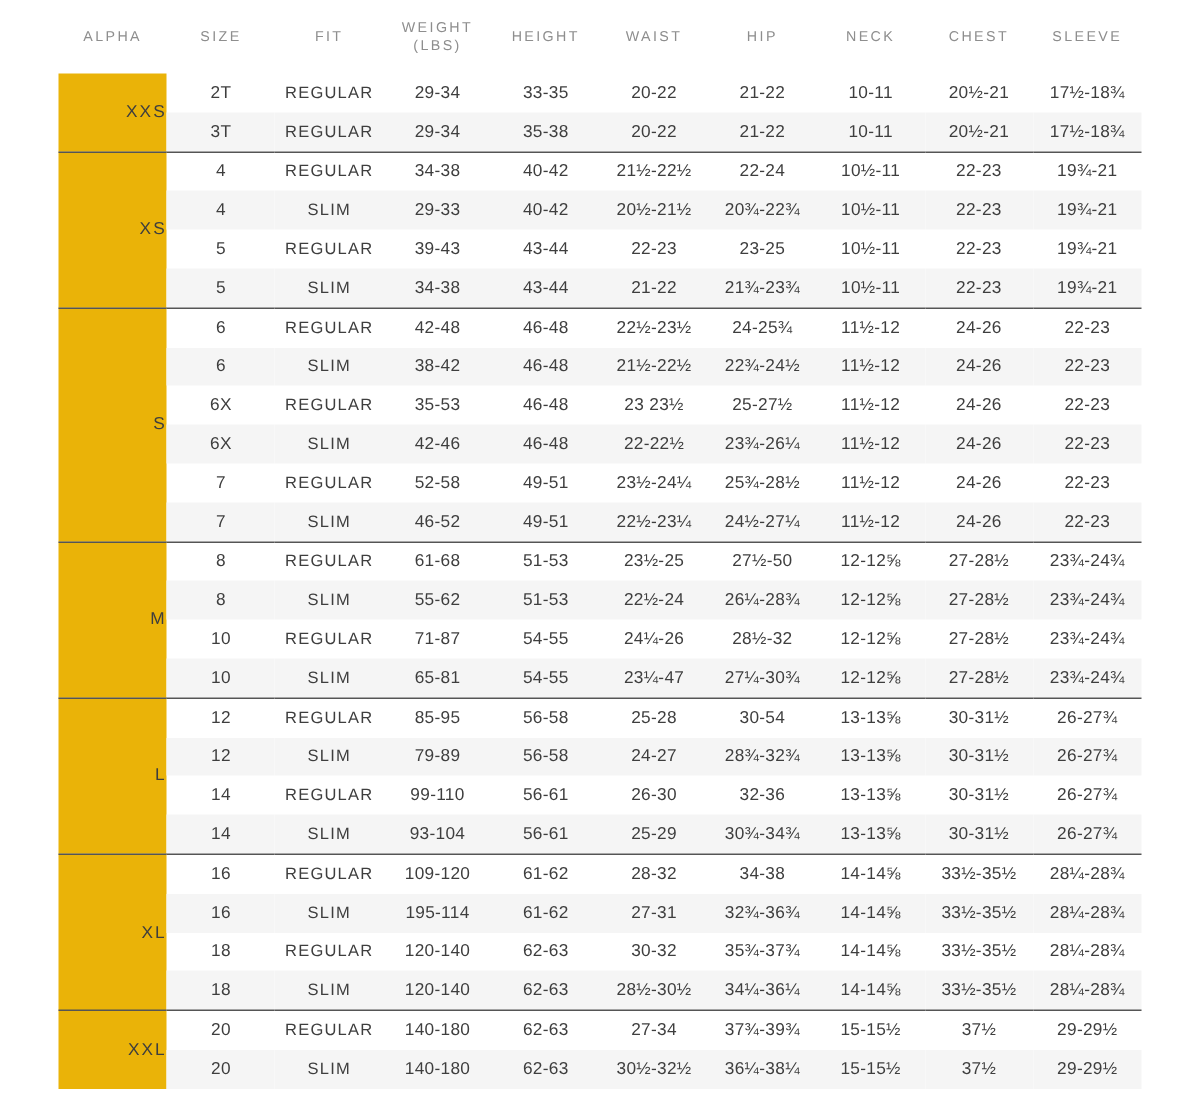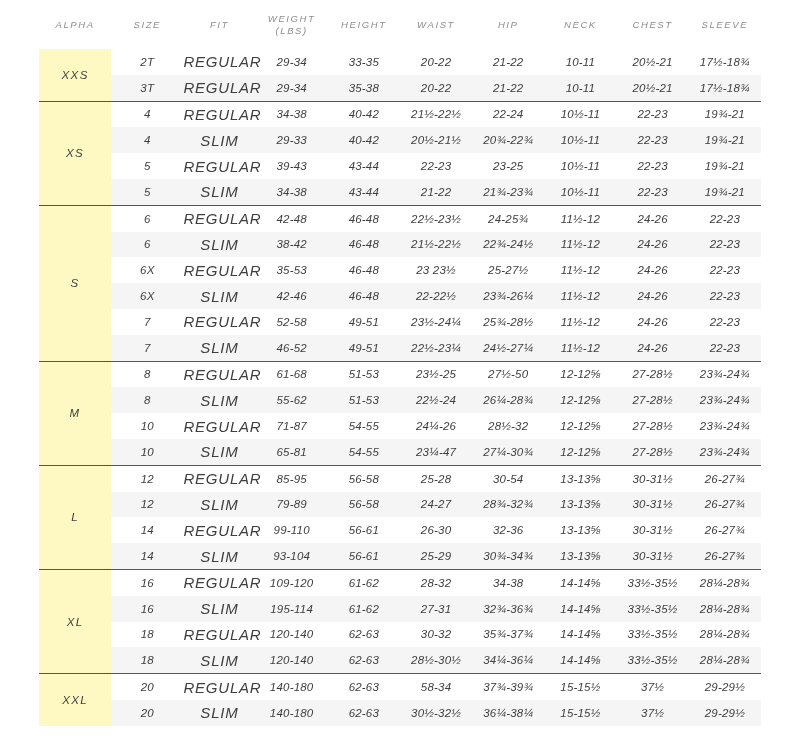--- a/index.html
+++ b/index.html
@@ -8,21 +8,20 @@
     background: #ffffff;
     width: 799px;
     height: 743px;
     overflow: hidden;
     font-family: "Liberation Sans", sans-serif;
   }
   .chart-wrap {
     width: 752px;
     height: 743px;
     background: #ffffff;
-    font-style: italic;
   }
   table.size-chart {
     border-collapse: collapse;
     table-layout: fixed;
     width: 722px;
     margin-left: 39px;
   }
   col { width: 72px; }
   thead th {
     height: 49px;
@@ -33,36 +32,36 @@
     color: #8e8e8e;
     text-align: center;
     padding: 0;
   }
   thead th .hline { line-height: 12px; }
   tbody th.alpha {
     font-weight: normal;
     font-size: 11.5px;
     letter-spacing: 1.4px;
     color: #3e3e3e;
-    text-align: center;
+    text-align: right;
     vertical-align: middle;
-    background: #fef9c3;
+    background: #eab308;
     padding: 0;
   }
   tbody td {
     height: 25.8px;
     padding: 0;
     text-align: center;
     vertical-align: middle;
     font-size: 11.5px;
     letter-spacing: 0.2px;
     color: #3e3e3e;
     white-space: nowrap;
   }
-  tbody td.fit { letter-spacing: 0.8px; font-size: 15px; }
+  tbody td.fit { letter-spacing: 0.8px; font-size: 11px; }
   tbody tr:nth-child(even) td { background: #f5f5f5; }
   tbody.grp { border-bottom: 1px solid #555555; }
   tbody.grp:last-child { border-bottom: none; }
 </style>
 </head>
 <body>
 
 <div class="chart-wrap">
   <table class="size-chart">
     <colgroup>
@@ -395,21 +394,21 @@
           <td>28¼-28¾</td>
         </tr>
       </tbody>
       <tbody class="grp">
         <tr>
           <th class="alpha" rowspan="2">XXL</th>
           <td>20</td>
           <td class="fit">REGULAR</td>
           <td>140-180</td>
           <td>62-63</td>
-          <td>58-34</td>
+          <td>27-34</td>
           <td>37¾-39¾</td>
           <td>15-15½</td>
           <td>37½</td>
           <td>29-29½</td>
         </tr>
         <tr>
           <td>20</td>
           <td class="fit">SLIM</td>
           <td>140-180</td>
           <td>62-63</td>

